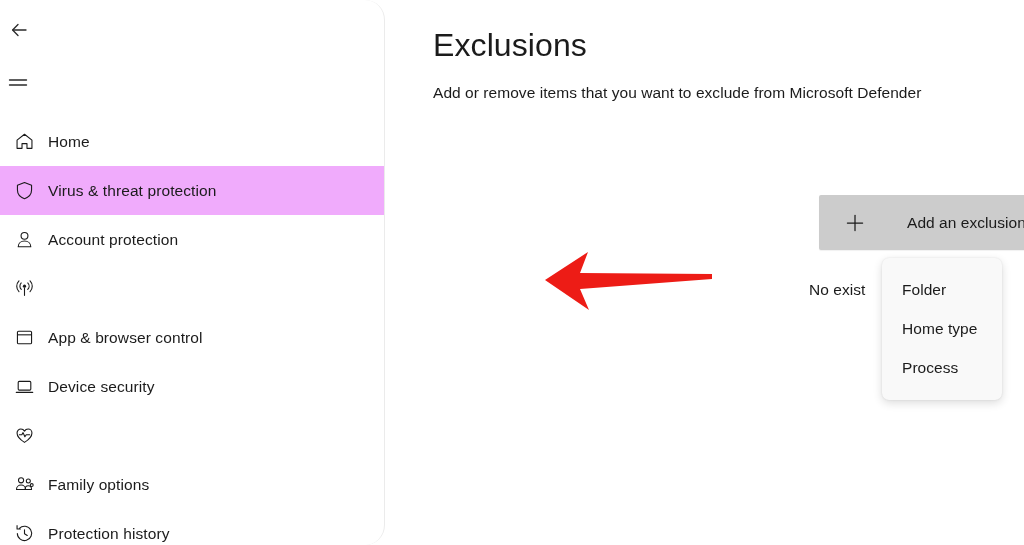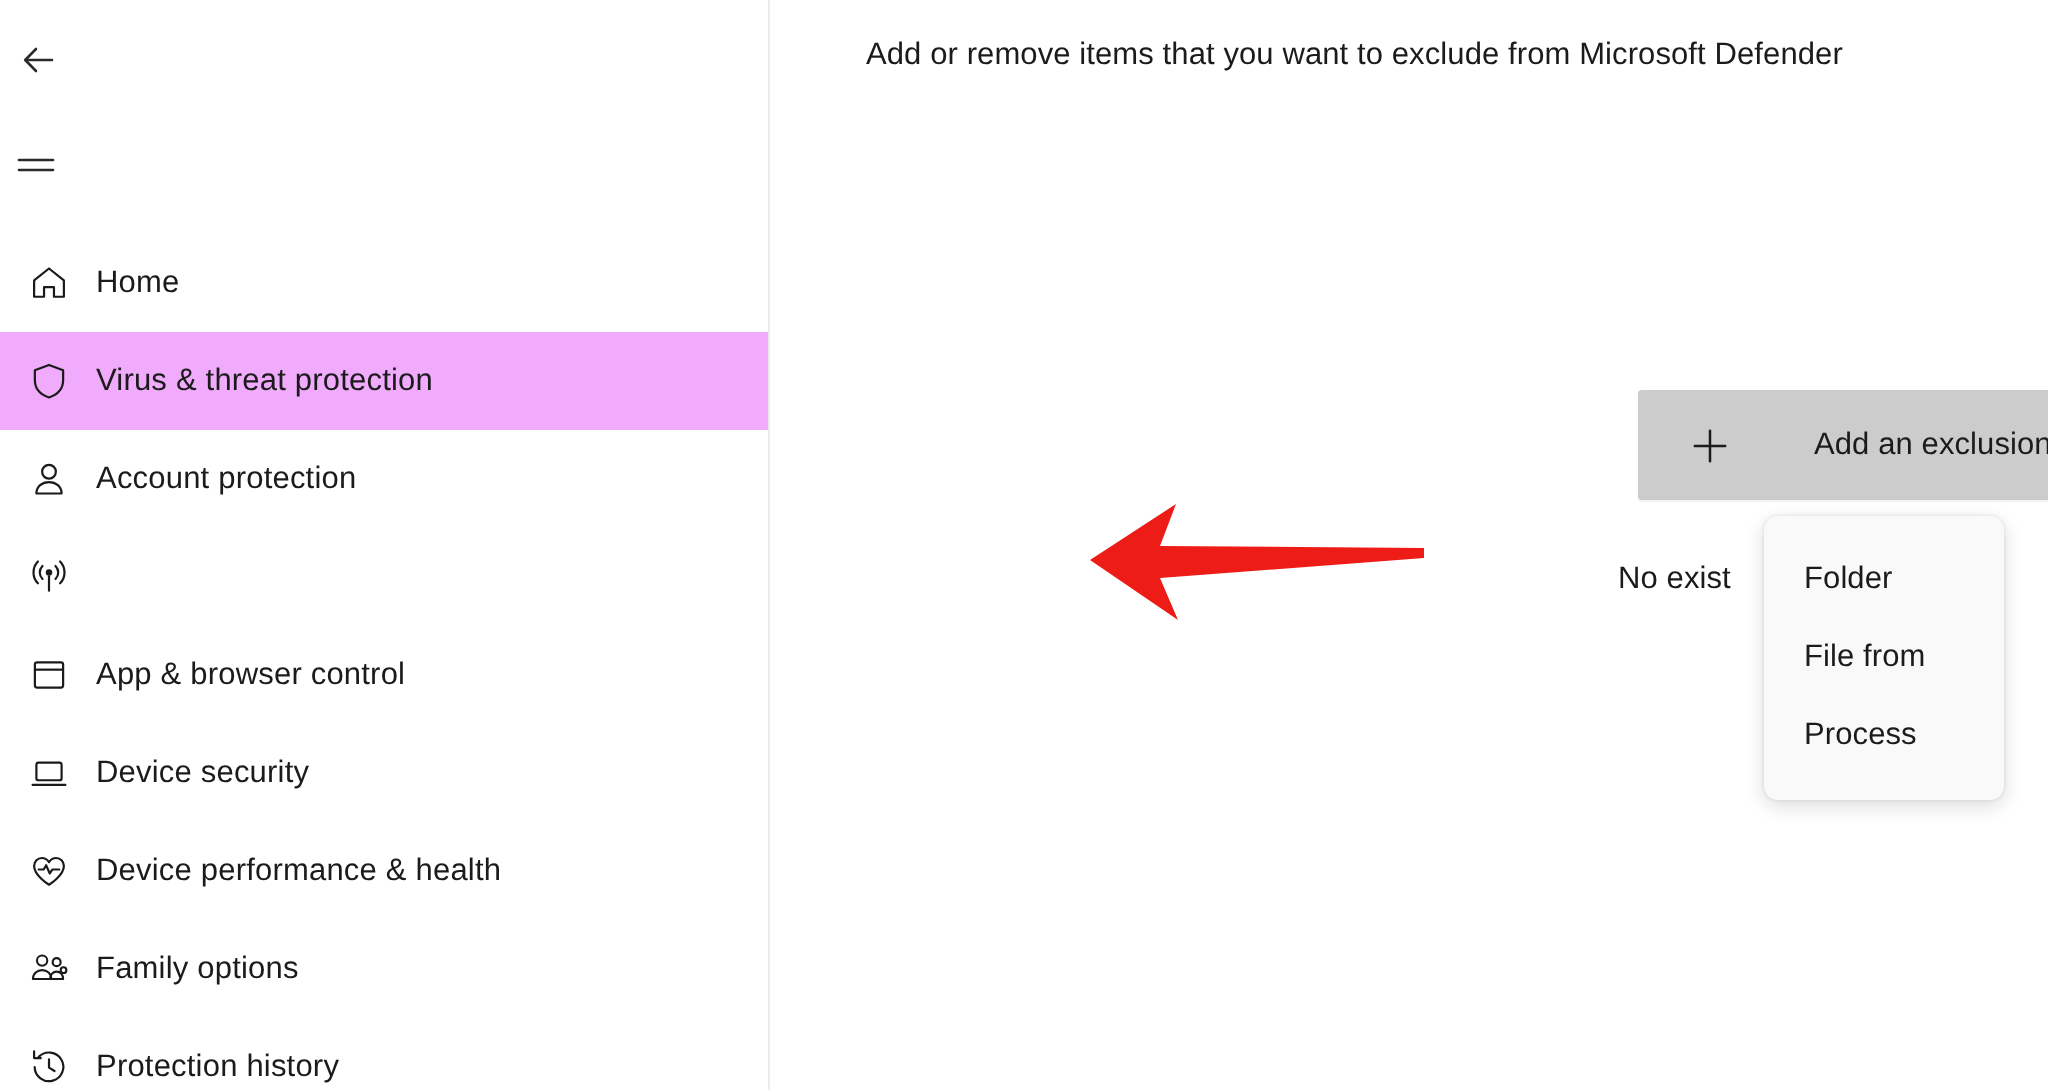--- a/index.html
+++ b/index.html
@@ -24,20 +24,21 @@
 
   
   .sidebar {
     width: 385px;
     height: 545px;
     background: #ffffff;
     border-right: 1px solid #ebebeb;
     box-sizing: border-box;
     position: relative;
     flex: 0 0 385px;
+    border-radius: 20px;
   }
 
   .nav-top {
     padding-top: 6px;
   }
 
   .icon-btn {
     width: 44px;
     height: 40px;
     display: flex;
@@ -290,21 +291,20 @@
         <span class="nav-label">Device security</span>
       </div>
 
       <div class="nav-item">
         <span class="nav-icon">
           <svg width="21" height="21" viewBox="0 0 22 22" fill="none" stroke="#1a1a1a" stroke-width="1.15" stroke-linecap="round" stroke-linejoin="round">
             <path d="M11 18.2 C11 18.2 3.2 13.4 3.2 8.4 C3.2 5.9 5.1 4.2 7.2 4.2 C8.9 4.2 10.3 5.2 11 6.4 C11.7 5.2 13.1 4.2 14.8 4.2 C16.9 4.2 18.8 5.9 18.8 8.4 C18.8 13.4 11 18.2 11 18.2 Z"></path>
             <path d="M5.6 10.2 H8.2 L9.5 8 L11.4 12.3 L12.8 10.2 H16.4"></path>
           </svg>
         </span>
-        <span class="nav-label">Device performance &amp; health</span>
       </div>
 
       <div class="nav-item">
         <span class="nav-icon">
           <svg width="21" height="21" viewBox="0 0 22 22" fill="none" stroke="#1a1a1a" stroke-width="1.1" stroke-linecap="round" stroke-linejoin="round">
             <circle cx="7.4" cy="6.6" r="2.7"></circle>
             <path d="M2.6 16.2 C2.6 13.4 4.8 11.6 7.4 11.6 C10 11.6 12.2 13.4 12.2 16.2 Z"></path>
             <circle cx="15" cy="7.4" r="2.1"></circle>
             <path d="M11.6 16.2 C11.6 13.9 13.1 12.4 15 12.4 C16.9 12.4 18.4 13.9 18.4 16.2 Z"></path>
             <circle cx="18.6" cy="11.6" r="1.5"></circle>
@@ -322,20 +322,21 @@
           </svg>
         </span>
         <span class="nav-label">Protection history</span>
       </div>
 
     </div>
   </nav>
 
   <main class="main">
 
+    <h1 class="page-title">Exclusions</h1>
 
     <p class="page-subtitle">Add or remove items that you want to exclude from Microsoft Defender</p>
 
     <button class="add-btn">
       <span class="add-btn-inner">
         <span class="plus-icon">
           <svg width="22" height="22" viewBox="0 0 22 22" fill="none" stroke="#1b1b1b" stroke-width="1.25" stroke-linecap="round">
             <path d="M11 3.4 V18.6"></path>
             <path d="M3.4 11 H18.6"></path>
           </svg>
@@ -344,21 +345,21 @@
       </span>
     </button>
 
     <div class="empty-text">No exist</div>
 
     <div class="dropdown">
       <div class="dropdown-item">
         <span>Folder</span>
       </div>
       <div class="dropdown-item">
-        <span>File from</span>
+        <span>Home type</span>
       </div>
       <div class="dropdown-item">
         <span>Process</span>
       </div>
     </div>
 
   </main>
 </div>
 
 <div class="arrow-annotation">

